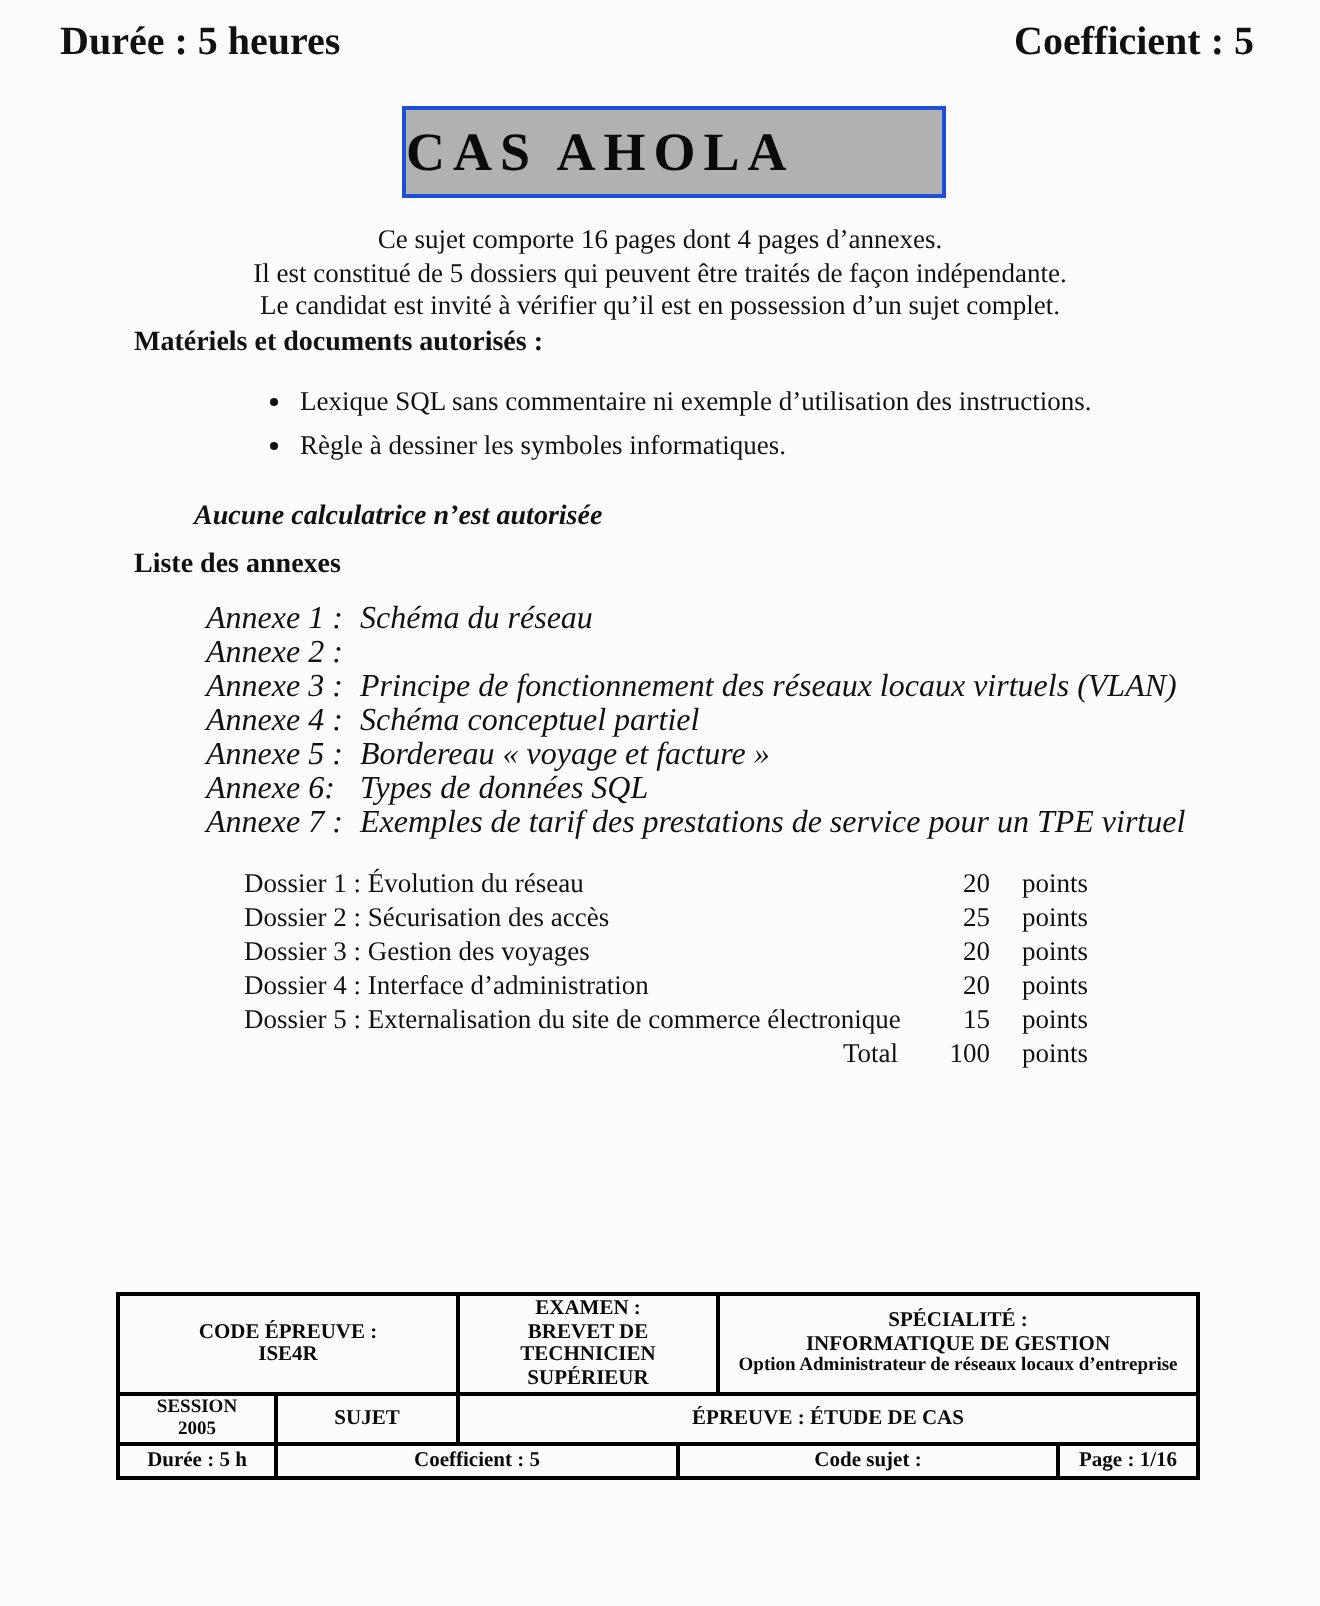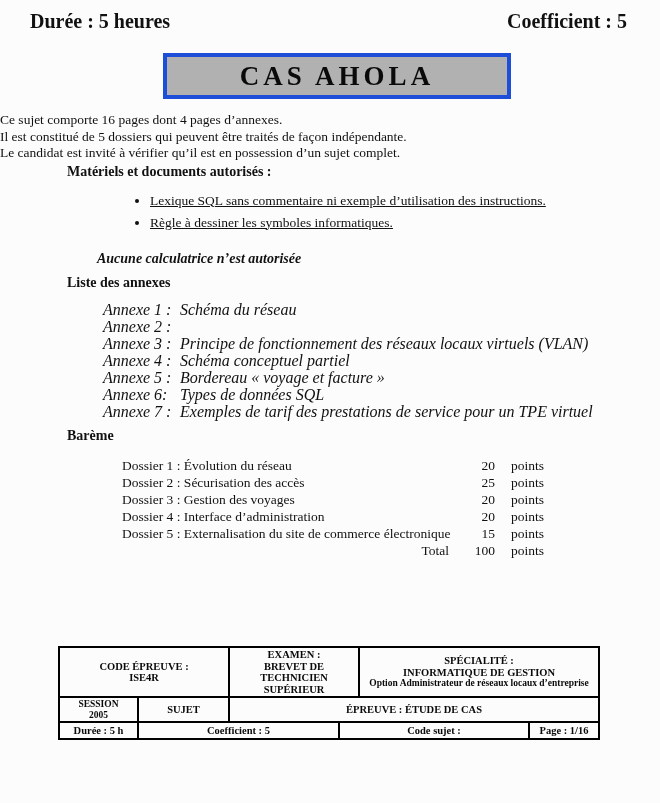--- a/index.html
+++ b/index.html
@@ -11,36 +11,36 @@
   }
   .page { position:relative; width:660px; height:803px; }
 
   .topbar {
     display:flex; justify-content:space-between;
     padding:10px 33px 0 30px;
     font-weight:bold; font-size:20px;gap:35px;
   }
 
   .title-box {
-    width:348px; height:46px;
+    width:272px; height:46px;
     margin:20px auto 0 auto; position:relative; left:7px;
     background:#b1b1b1;
-    border:4px solid #1d4ed8;
-    display:flex; align-items:center; justify-content:center;
+    border:2px solid #1d4ed8;
+    display:flex; align-items:center; justify-content:flex-start;
   }
   .title-box .title {
     font-size:27px; font-weight:bold; letter-spacing:4px; color:#0a0a0a;
   }
 
-  .intro { margin-top:13px; font-size:13.5px; line-height:16.5px; }
+  .intro { margin-top:13px; text-align:center; font-size:13.5px; line-height:16.5px; }
 
   .section-heading { font-weight:bold; font-size:14px; margin-left:67px; }
   .materials-heading { margin-top:2px; }
 
-  .bullets { margin:10px 0 17px 150px; list-style:disc;text-decoration:underline; }
+  .bullets { margin:10px 0 17px 150px; list-style:disc; }
   .bullets li { font-size:13.5px; line-height:22px; }
 
   .note {
     margin:15px 0 0 97px;
     font-weight:bold; font-style:italic; font-size:14px;
   }
 
   .annexes-heading { margin-top:8px; }
   .annex-list { margin:10px 0 0 103px; }
   .annex-row { display:flex; font-style:italic; font-size:16px; line-height:17px; }
@@ -125,21 +125,20 @@
     <div class="annex-row">
       <span class="annex-label">Annexe 6:</span>
       <span class="annex-text">Types de données SQL</span>
     </div>
     <div class="annex-row">
       <span class="annex-label">Annexe 7 :</span>
       <span class="annex-text">Exemples de tarif des prestations de service pour un TPE virtuel</span>
     </div>
   </div>
 
-  <div class="section-heading bareme-heading">Barème</div>
 
   <div class="bareme">
     <div class="bareme-row">
       <span class="bareme-label">Dossier 1 : Évolution du réseau</span>
       <span class="bareme-pts">20</span>
       <span class="bareme-unit">points</span>
     </div>
     <div class="bareme-row">
       <span class="bareme-label">Dossier 2 : Sécurisation des accès</span>
       <span class="bareme-pts">25</span>

